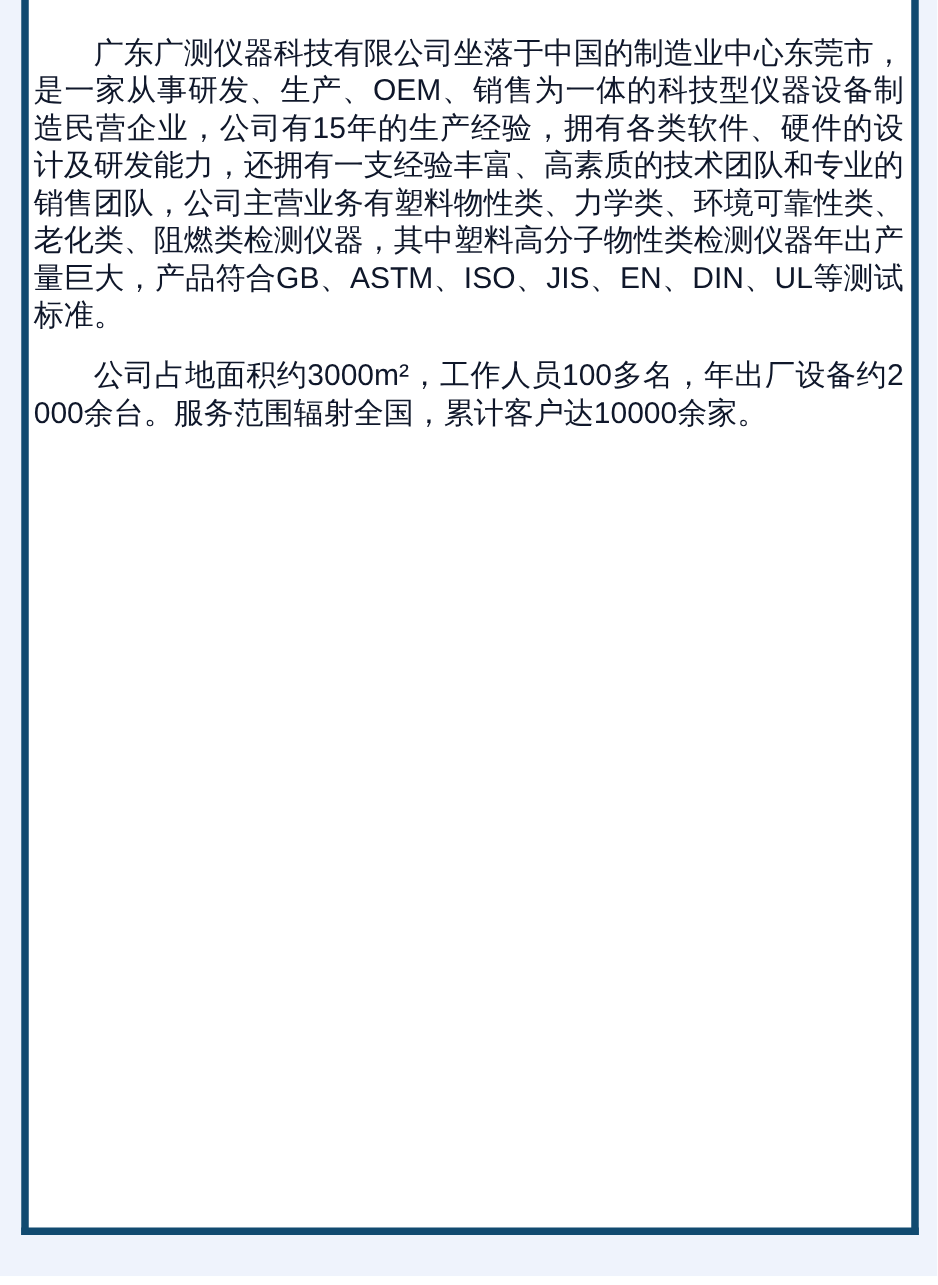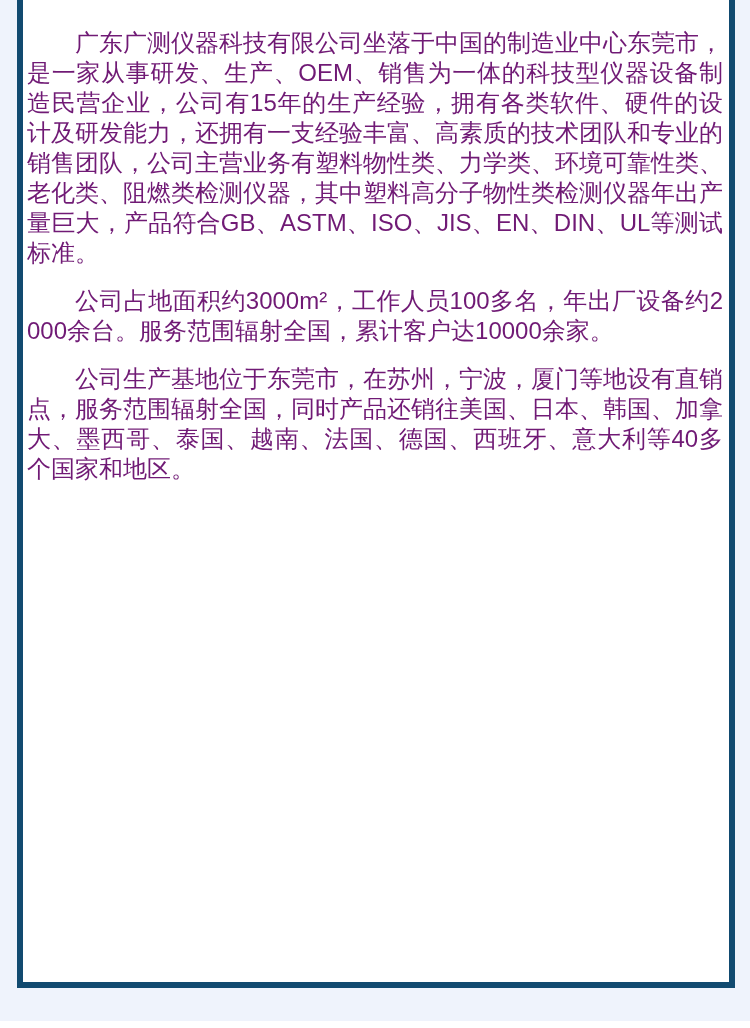--- a/index.html
+++ b/index.html
@@ -27,35 +27,34 @@
     border-left: 6px solid #114a70;
     border-right: 6px solid #114a70;
     border-bottom: 6px solid #114a70;
     border-top: none;
     padding: 28px 6px 0 4px;
   }
   .content-box p {
     margin: 0 0 18px 0;
     font-size: 24px;
     line-height: 30px;
-    color: #701a75;
+    color: #0f172a;
     text-align: justify;
     text-justify: inter-ideograph;
     text-indent: 2em;
     word-break: break-all;
   }
   .bottom-strip {
     width: 750px;
     height: 7px;
     background: #ffffff;
   }
 </style>
 </head>
 <body>
 
 <div class="page-bg">
   <div class="content-box">
     <p>广东广测仪器科技有限公司坐落于中国的制造业中心东莞市，是一家从事研发、生产、OEM、销售为一体的科技型仪器设备制造民营企业，公司有15年的生产经验，拥有各类软件、硬件的设计及研发能力，还拥有一支经验丰富、高素质的技术团队和专业的销售团队，公司主营业务有塑料物性类、力学类、环境可靠性类、老化类、阻燃类检测仪器，其中塑料高分子物性类检测仪器年出产量巨大，产品符合GB、ASTM、ISO、JIS、EN、DIN、UL等测试标准。</p>
     <p>公司占地面积约3000m²，工作人员100多名，年出厂设备约2000余台。服务范围辐射全国，累计客户达10000余家。</p>
-    <p>公司生产基地位于东莞市，在苏州，宁波，厦门等地设有直销点，服务范围辐射全国，同时产品还销往美国、日本、韩国、加拿大、墨西哥、泰国、越南、法国、德国、西班牙、意大利等40多个国家和地区。</p>
   </div>
 </div>
 <div class="bottom-strip"></div>
 
 </body></html>

